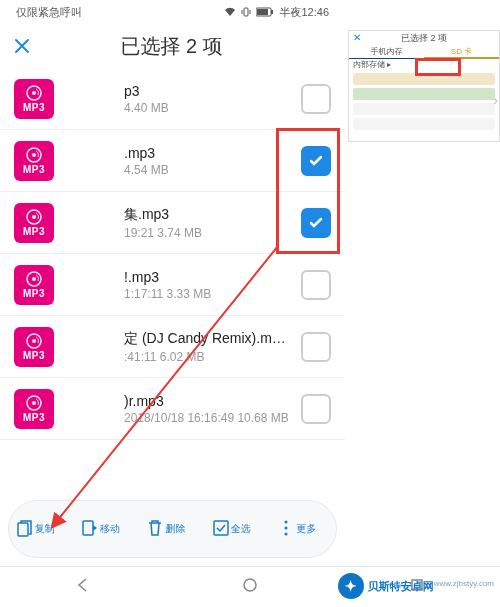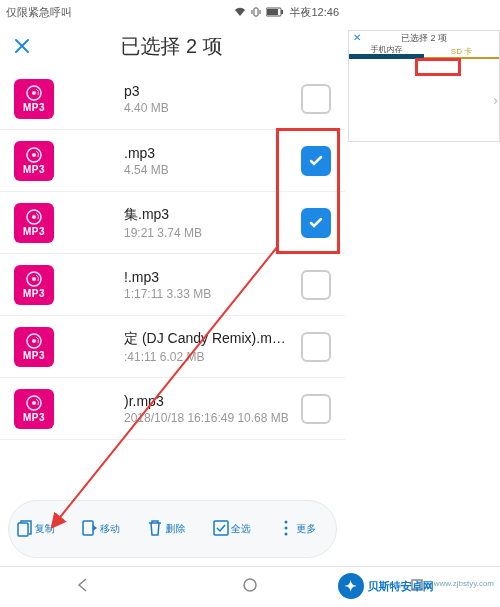--- a/index.html
+++ b/index.html
@@ -1,18 +1,18 @@
 <!DOCTYPE html>
 <html><head>
 <meta charset="utf-8">
 <style>
   html,body{margin:0;padding:0;font-family:-apple-system,"PingFang SC","Microsoft YaHei",sans-serif;background:#fff;color:#000}
   #stage{position:relative;width:500px;height:607px;overflow:hidden;background:#fff}
   .phone{position:absolute;left:0;top:0;width:345px;height:562px;background:#fff}
-  .statusbar{height:24px;background:#fff;display:flex;align-items:center;font-size:11px;color:#555;padding:0 6px}
+  .statusbar{height:24px;background:#fff;display:flex;align-items:center;font-size:11px;color:#555;padding:0 16px}
   .sb-left{flex:1}
   .sb-right{display:flex;align-items:center;gap:5px}
   .sb-ico{display:inline-flex}
   .titlebar{height:44px;display:flex;align-items:center;padding:0 12px}
   .close-x{width:20px;height:20px;display:inline-flex;align-items:center;justify-content:center;color:#1e88e5;cursor:pointer}
   .title{flex:1;text-align:center;font-size:20px;color:#333;margin-left:-22px}
   .list{position:relative}
   .row{height:62px;display:flex;align-items:center;padding:0 14px;border-bottom:1px solid #eee;box-sizing:border-box}
   .mp3-badge{width:40px;height:40px;border-radius:6px;background:#e6007e;display:flex;flex-direction:column;align-items:center;justify-content:center;margin-right:70px}
   .mp3-badge svg{opacity:.9}
@@ -27,21 +27,21 @@
   .bottombar{position:absolute;left:8px;right:8px;bottom:4px;height:56px;background:#f7f8fa;border:1px solid #e8e8e8;border-radius:30px;display:flex;align-items:center;justify-content:space-around}
   .bbtn{display:flex;align-items:center;width:54px;color:#197cc2;cursor:pointer}
   .bbtn svg{margin-bottom:2px}
   .bbtn span{font-size:10px;color:#197cc2}
   .navbar{position:absolute;left:0;bottom:0;width:500px;height:40px;background:#fff;display:flex;align-items:center;justify-content:space-around;border-top:1px solid #e5e5e5}
   .inset{position:absolute;right:0;top:30px;width:150px;height:110px;background:#fff;border:1px solid #ddd}
   .inset-hd{height:14px;display:flex;align-items:center;justify-content:space-between;padding:0 4px}
   .inset-close{width:10px;height:10px;color:#1e88e5;font-size:10px;line-height:10px}
   .inset-title{font-size:9px;color:#555}
   .inset-tabs{height:14px;display:flex}
-  .inset-tab{flex:1;font-size:8px;color:#555;display:flex;align-items:center;justify-content:center;border-bottom:5px solid #0c4a6e;box-sizing:border-box}
+  .inset-tab{flex:1;font-size:8px;color:#555;display:flex;align-items:center;justify-content:center;border-bottom:1px solid #0c4a6e;box-sizing:border-box}
   .inset-tab.active{color:#c49a2a;border-bottom:2px solid #c49a2a}
   .inset-body .ib-line{height:12px;margin:3px 4px;border-radius:2px}
   .inset-tl{color:#555;font-size:8px;margin:0 4px 2px;display:flex;align-items:center;gap:2px}
   .chevron{position:absolute;right:2px;top:92px;color:#bbb;font-size:14px}
   .logo{position:absolute;right:6px;bottom:8px;display:flex;align-items:center;gap:4px}
   .logo-circle{width:26px;height:26px;border-radius:50%;background:#0c75c8;display:flex;align-items:center;justify-content:center;color:#fff;font-size:14px;font-weight:700}
   .logo-text{display:flex;flex-direction:row;line-height:1.1}
   .logo-cn{font-size:11px;color:#0c75c8;font-weight:600}
   .logo-en{font-size:8px;color:#7aa6c7}
   .red-box{position:absolute;border:3px solid #e53935;pointer-events:none}
@@ -232,20 +232,27 @@
 <div class="inset">
   <div class="inset-hd">
     <span class="inset-close">✕</span>
     <span class="inset-title">已选择 2 项</span>
     <span style="width:10px"></span>
   </div>
   <div class="inset-tabs">
     <div class="inset-tab">手机内存</div>
     <div class="inset-tab active" style="position:relative">SD 卡</div>
   </div>
+  <div class="inset-body">
+    <div class="inset-tl"><span>内部存储</span>▸</div>
+    <div class="ib-line" style="background:#f0e6c8"></div>
+    <div class="ib-line" style="background:#cfe7c8"></div>
+    <div class="ib-line" style="background:#f5f5f5"></div>
+    <div class="ib-line" style="background:#f5f5f5"></div>
+  </div>
 </div>
 <span class="chevron">›</span>
 
 <div class="navbar">
   <span><svg width="18" height="18" viewBox="0 0 18 18">
           <path d="M12 3L5 9l7 6" fill="none" stroke="#888" stroke-width="1.5"></path>
         </svg></span>
   <span><svg width="18" height="18" viewBox="0 0 18 18">
           <circle cx="9" cy="9" r="6" fill="none" stroke="#888" stroke-width="1.5"></circle>
         </svg></span>

